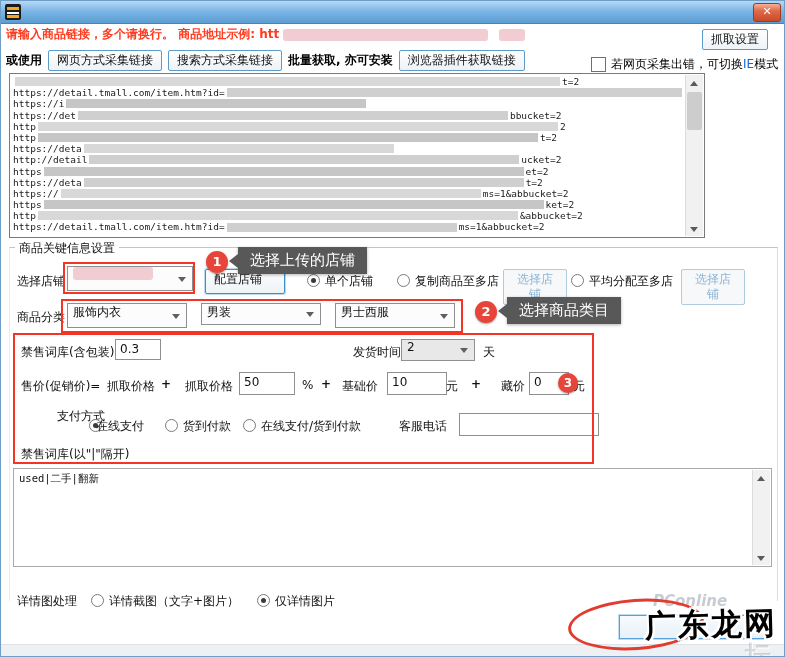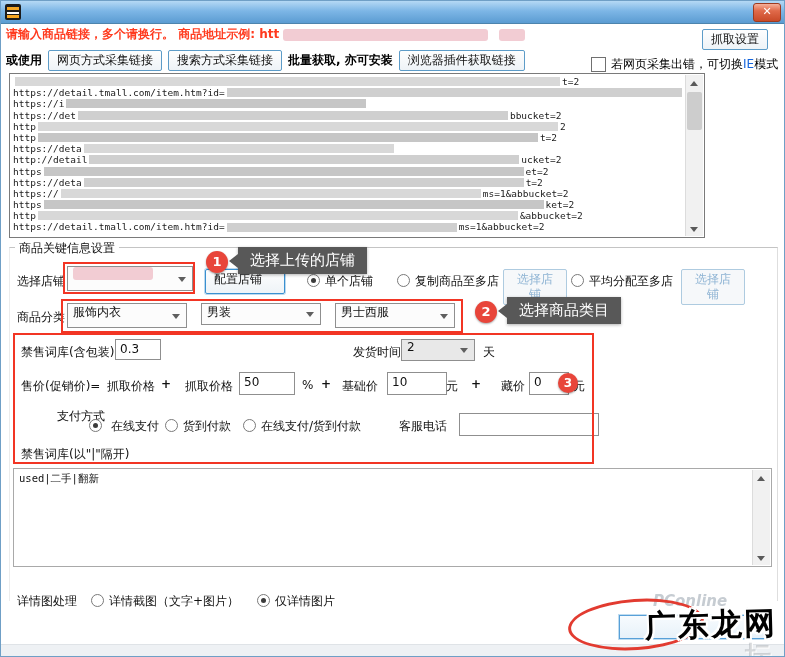--- a/index.html
+++ b/index.html
@@ -232,21 +232,21 @@
   <div class="lbl" style="left:341px;top:377px;">基础价</div>
   <div class="input" style="left:386px;top:371px;width:60px;height:23px;">10</div>
   <div class="lbl" style="left:445px;top:377px;">元</div>
   <div class="lbl plus" style="left:470px;top:376px;">+</div>
   <div class="lbl" style="left:500px;top:377px;">藏价</div>
   <div class="input" style="left:528px;top:371px;width:40px;height:23px;">0</div>
   <div class="lbl" style="left:572px;top:377px;">元</div>
 
   <div class="lbl" style="left:20px;top:407px;margin-left:36px;">支付方式</div>
   <span class="radio checked radio-abs" style="left:88px;top:418px;"></span>
-  <div class="lbl" style="left:110px;top:417px;">在线支付</div>
+  <div class="lbl" style="left:95px;top:417px;">在线支付</div>
   <span class="radio radio-abs" style="left:164px;top:418px;"></span>
   <div class="lbl" style="left:182px;top:417px;">货到付款</div>
   <span class="radio radio-abs" style="left:242px;top:418px;"></span>
   <div class="lbl" style="left:260px;top:417px;">在线支付/货到付款</div>
   <div class="lbl" style="left:398px;top:417px;">客服电话</div>
   <div class="input" style="left:458px;top:412px;width:140px;height:23px;"></div>
 
   <div class="lbl" style="left:20px;top:445px;">禁售词库(以"|"隔开)</div>
   <div class="ta2">
     <div class="ta2-text">used|二手|翻新</div>

